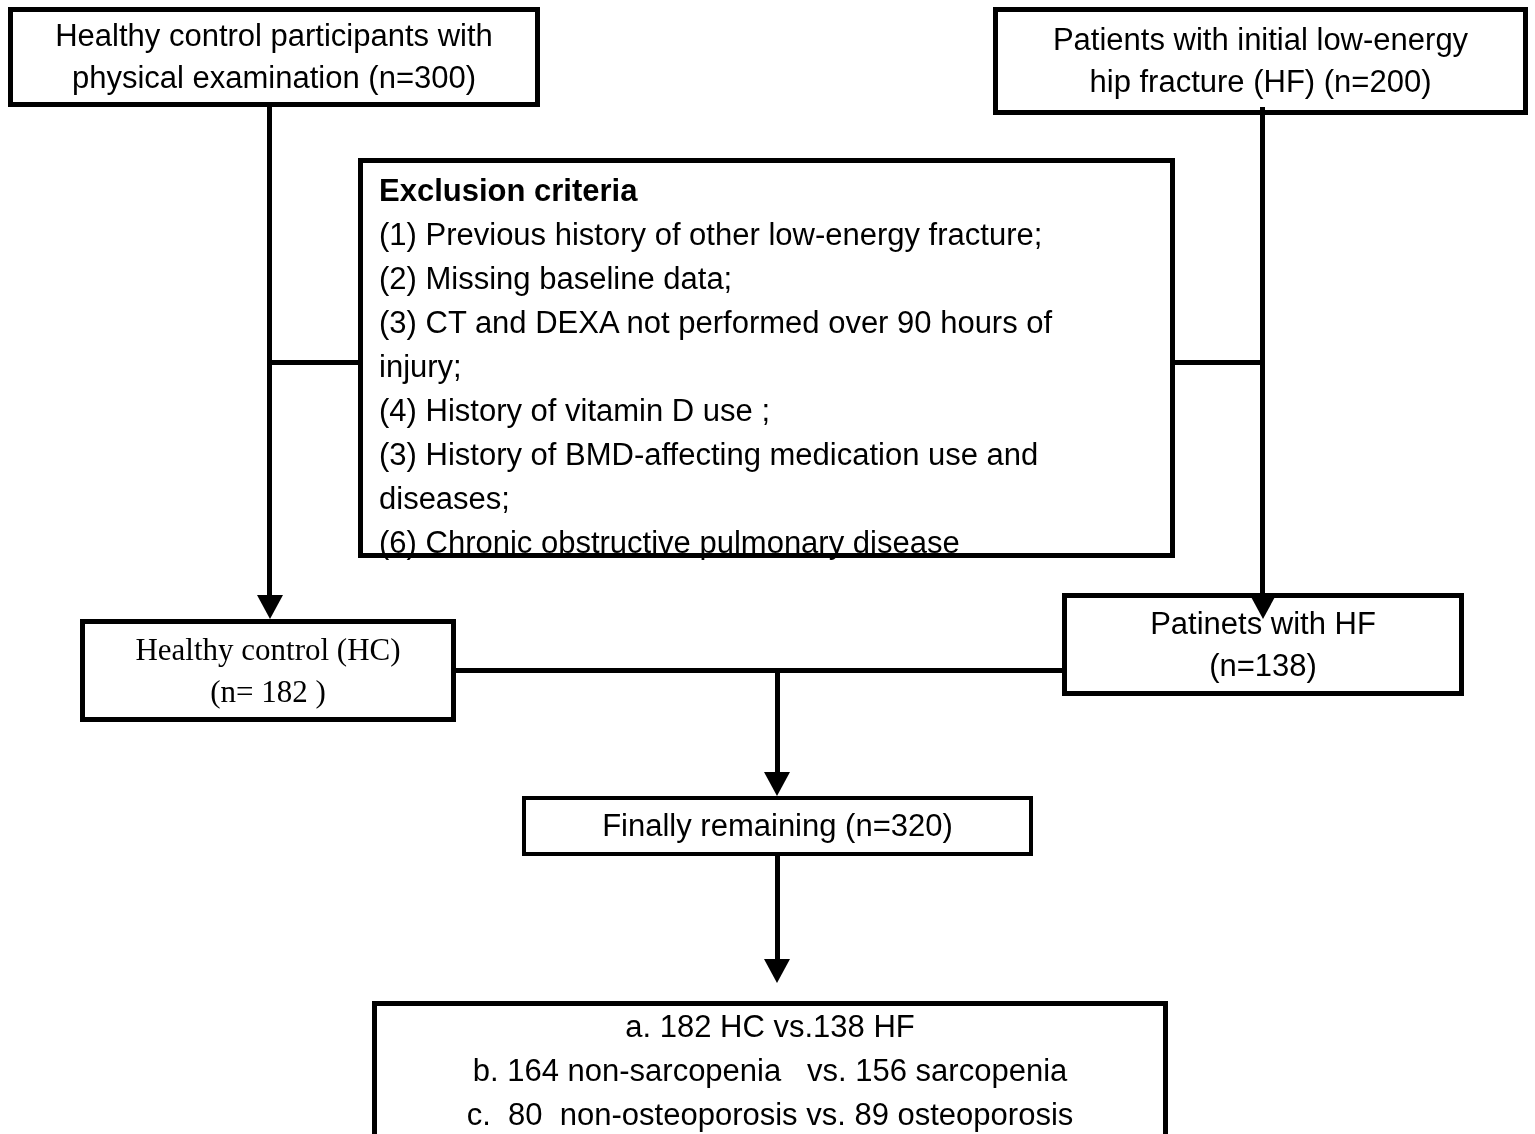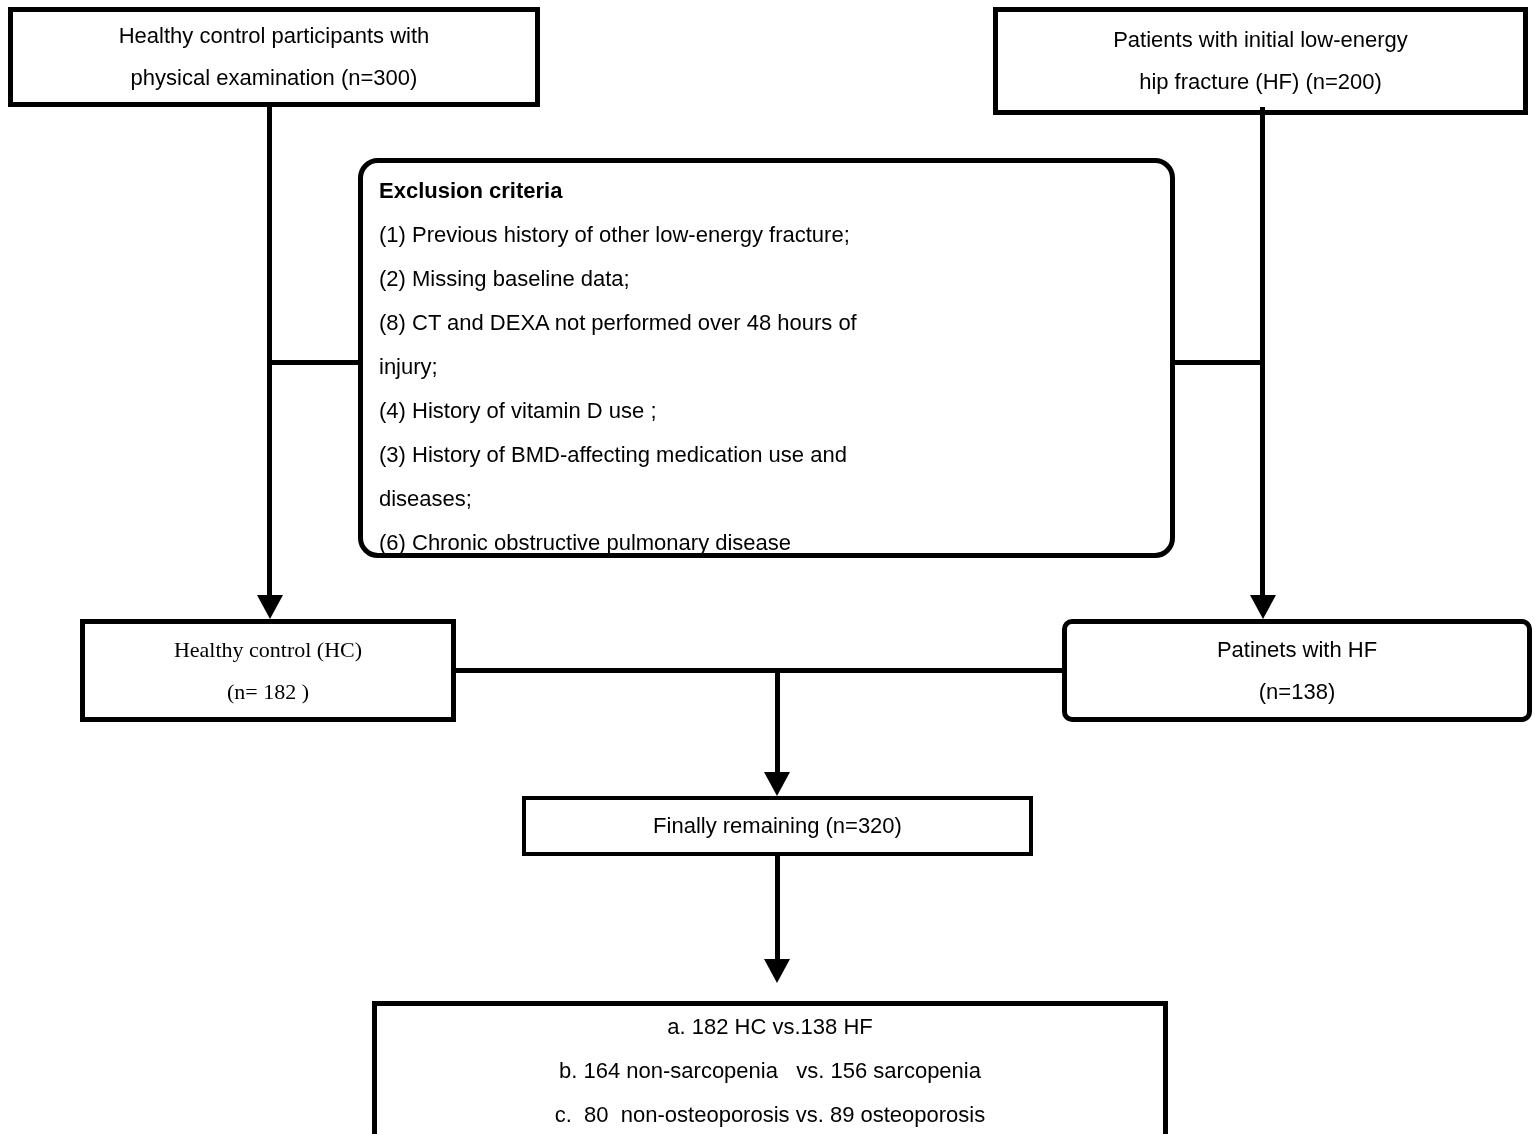--- a/index.html
+++ b/index.html
@@ -19,38 +19,37 @@
   .fbox {
     position: absolute;
     box-sizing: border-box;
     border: 5px solid #000000;
     background: #ffffff;
     display: flex;
     flex-direction: column;
     align-items: center;
     justify-content: center;
     text-align: center;
-    font-size: 22px;
+    font-size: 31px;
     line-height: 42px;
   }
   .box-healthy-top { left: 8px;    top: 7px;   width: 532px; height: 100px; }
   .box-hf-top      { left: 993px;  top: 7px;   width: 535px; height: 108px; }
   .box-exclusion   {
     left: 358px; top: 158px; width: 817px; height: 400px;
     align-items: flex-start;
     justify-content: flex-start;
     text-align: left;
     padding: 6px 6px 0 16px;
     line-height: 44px;
-    border-radius: 20px;
   }
   .box-exclusion .excl-title { font-weight: bold; }
   .excl-item { white-space: pre-line; }
   .box-hc      { left: 80px;   top: 619px; width: 376px; height: 103px; font-family: Liberation Serif, serif; }
-  .box-hf      { left: 1062px; top: 619px; width: 470px; height: 103px; border-radius: 10px; }
+  .box-hf      { left: 1062px; top: 593px; width: 402px; height: 103px; }
   .box-finally { left: 522px;  top: 796px; width: 511px; height: 60px; border-width: 4px; }
   .box-final-groups {
     left: 372px; top: 983px; width: 796px; height: 139px;
     line-height: 44px;
     margin-top: 18px;
   }
   .box-final-groups .group-line { white-space: pre; }
 
   .vline, .hline {
     position: absolute;
@@ -92,21 +91,21 @@
 
   <div class="fbox box-hf-top">
     <div>Patients with initial low-energy</div>
     <div>hip fracture (HF) (n=200)</div>
   </div>
 
   <div class="fbox box-exclusion">
     <div class="excl-title">Exclusion criteria</div>
     <div class="excl-item">(1) Previous history of other low-energy fracture;</div>
     <div class="excl-item">(2) Missing baseline data;</div>
-    <div class="excl-item">(8) CT and DEXA not performed over 48 hours of
+    <div class="excl-item">(3) CT and DEXA not performed over 90 hours of
 injury;</div>
     <div class="excl-item">(4) History of vitamin D use ;</div>
     <div class="excl-item">(3) History of BMD-affecting medication use and
 diseases;</div>
     <div class="excl-item">(6) Chronic obstructive pulmonary disease</div>
   </div>
 
   <div class="fbox box-hc">
     <div>Healthy control (HC)</div>
     <div>(n= 182 )</div>

